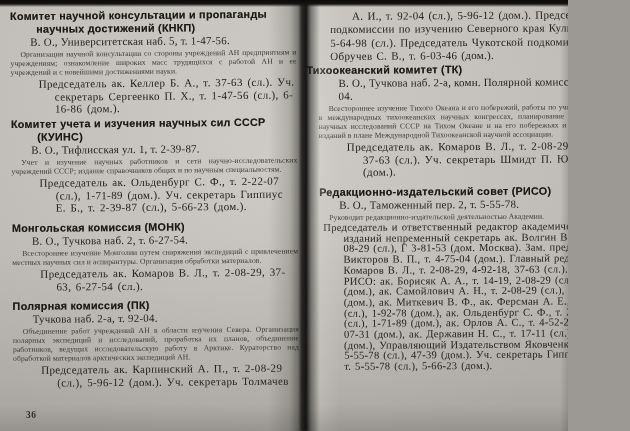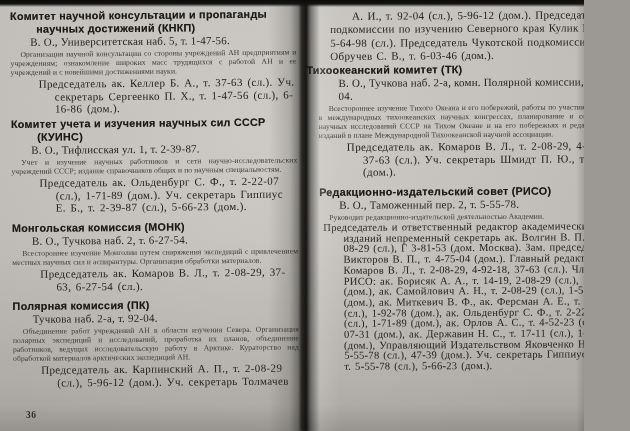--- a/index.html
+++ b/index.html
@@ -5,21 +5,20 @@
   html,body{margin:0;padding:0;}
   body{
     width:630px;height:431px;overflow:hidden;
     background:#9c9994;
     font-family:"Liberation Serif", serif;
   }
   .scan{
     position:relative;width:568px;height:431px;overflow:hidden;
     background:linear-gradient(180deg,#cac7c2 0%,#c7c4bf 55%,#b9b6b1 88%,#aeaba6 100%);
     color:#28261f;
-    padding-left:16px;
   }
   
   .edge-top{
     position:absolute;left:0;top:0;width:630px;height:7px;
     background:linear-gradient(180deg,#0b0b0a 0%,#151412 55%,rgba(20,19,17,0) 100%);
     z-index:6;
   }
   .edge-right{
     position:absolute;right:0;top:0;width:8px;height:431px;
     background:linear-gradient(270deg,rgba(0,0,0,0.14),rgba(0,0,0,0));

